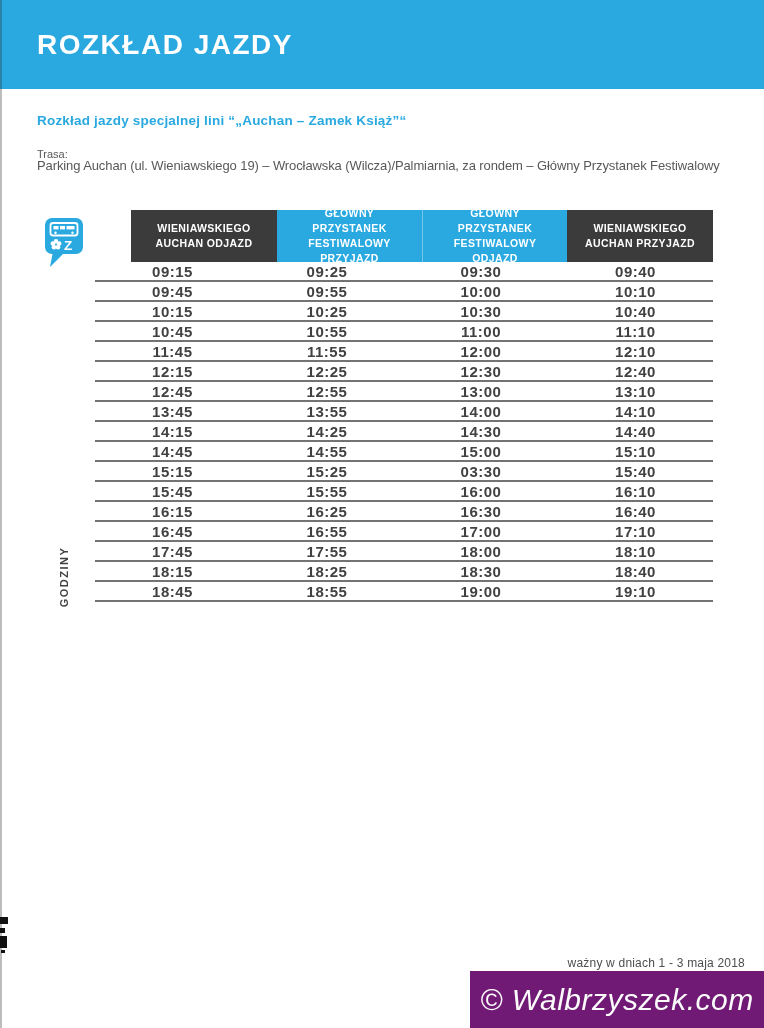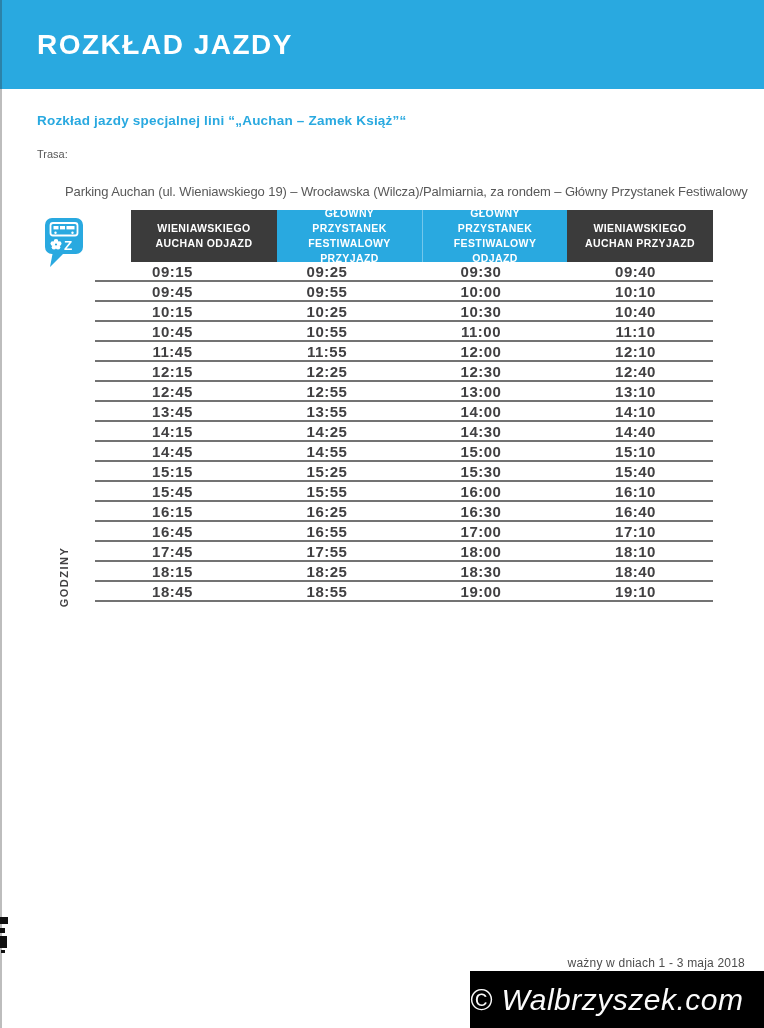--- a/index.html
+++ b/index.html
@@ -17,22 +17,22 @@
     padding-left:37px;
   }
   .subtitle{
     position:absolute;left:37px;top:113px;color:#29A9E0;
     font-size:13.5px;font-weight:700;letter-spacing:.2px;white-space:nowrap;
   }
   .route-label{
     position:absolute;left:37px;top:148px;color:#585858;font-size:11px;
   }
   .route-text{
-    position:absolute;left:37px;top:184px;color:#585858;font-size:13px;
-    white-space:nowrap;letter-spacing:-.1px;margin-left:28px;
+    position:absolute;left:37px;top:158px;color:#585858;font-size:13px;
+    white-space:nowrap;letter-spacing:-.1px;
   }
   
   .logo{position:absolute;left:44px;top:217px;width:40px;height:52px;}
   
   .godziny{
     position:absolute;left:20px;top:569px;width:92px;height:16px;
     transform:rotate(-90deg);transform-origin:center;
     color:#414042;font-size:11px;font-weight:700;letter-spacing:1.5px;
     text-align:center;
   }
@@ -57,21 +57,21 @@
     box-sizing:border-box;text-align:center;color:#414042;
     font-size:15px;font-weight:700;letter-spacing:.5px;
   }
   
   .validity-note{
     position:absolute;right:19px;top:956px;color:#4D4D4D;font-size:12px;
     letter-spacing:.2px;z-index:3;
   }
   .watermark{
     position:absolute;left:470px;top:971px;right:0;bottom:0;
-    background:#000000;display:flex;align-items:center;justify-content:flex-start;
+    background:#701a75;display:flex;align-items:center;justify-content:center;
     z-index:2;
   }
   .watermark-text{
     color:#FBFBFB;font-size:30px;font-style:italic;letter-spacing:.5px;
     font-weight:400;
   }
   
   .edge-line{
     position:absolute;left:0;top:0;bottom:0;width:2px;
     background:rgba(50,50,50,.32);z-index:10;
@@ -192,21 +192,21 @@
   <div class="trow">
     <div class="tcell c1">14:45</div>
     <div class="tcell c2">14:55</div>
     <div class="tcell c3">15:00</div>
     <div class="tcell c4">15:10</div>
   </div>
 
   <div class="trow">
     <div class="tcell c1">15:15</div>
     <div class="tcell c2">15:25</div>
-    <div class="tcell c3">15:30</div>
+    <div class="tcell c3">03:30</div>
     <div class="tcell c4">15:40</div>
   </div>
 
   <div class="trow">
     <div class="tcell c1">15:45</div>
     <div class="tcell c2">15:55</div>
     <div class="tcell c3">16:00</div>
     <div class="tcell c4">16:10</div>
   </div>
 

